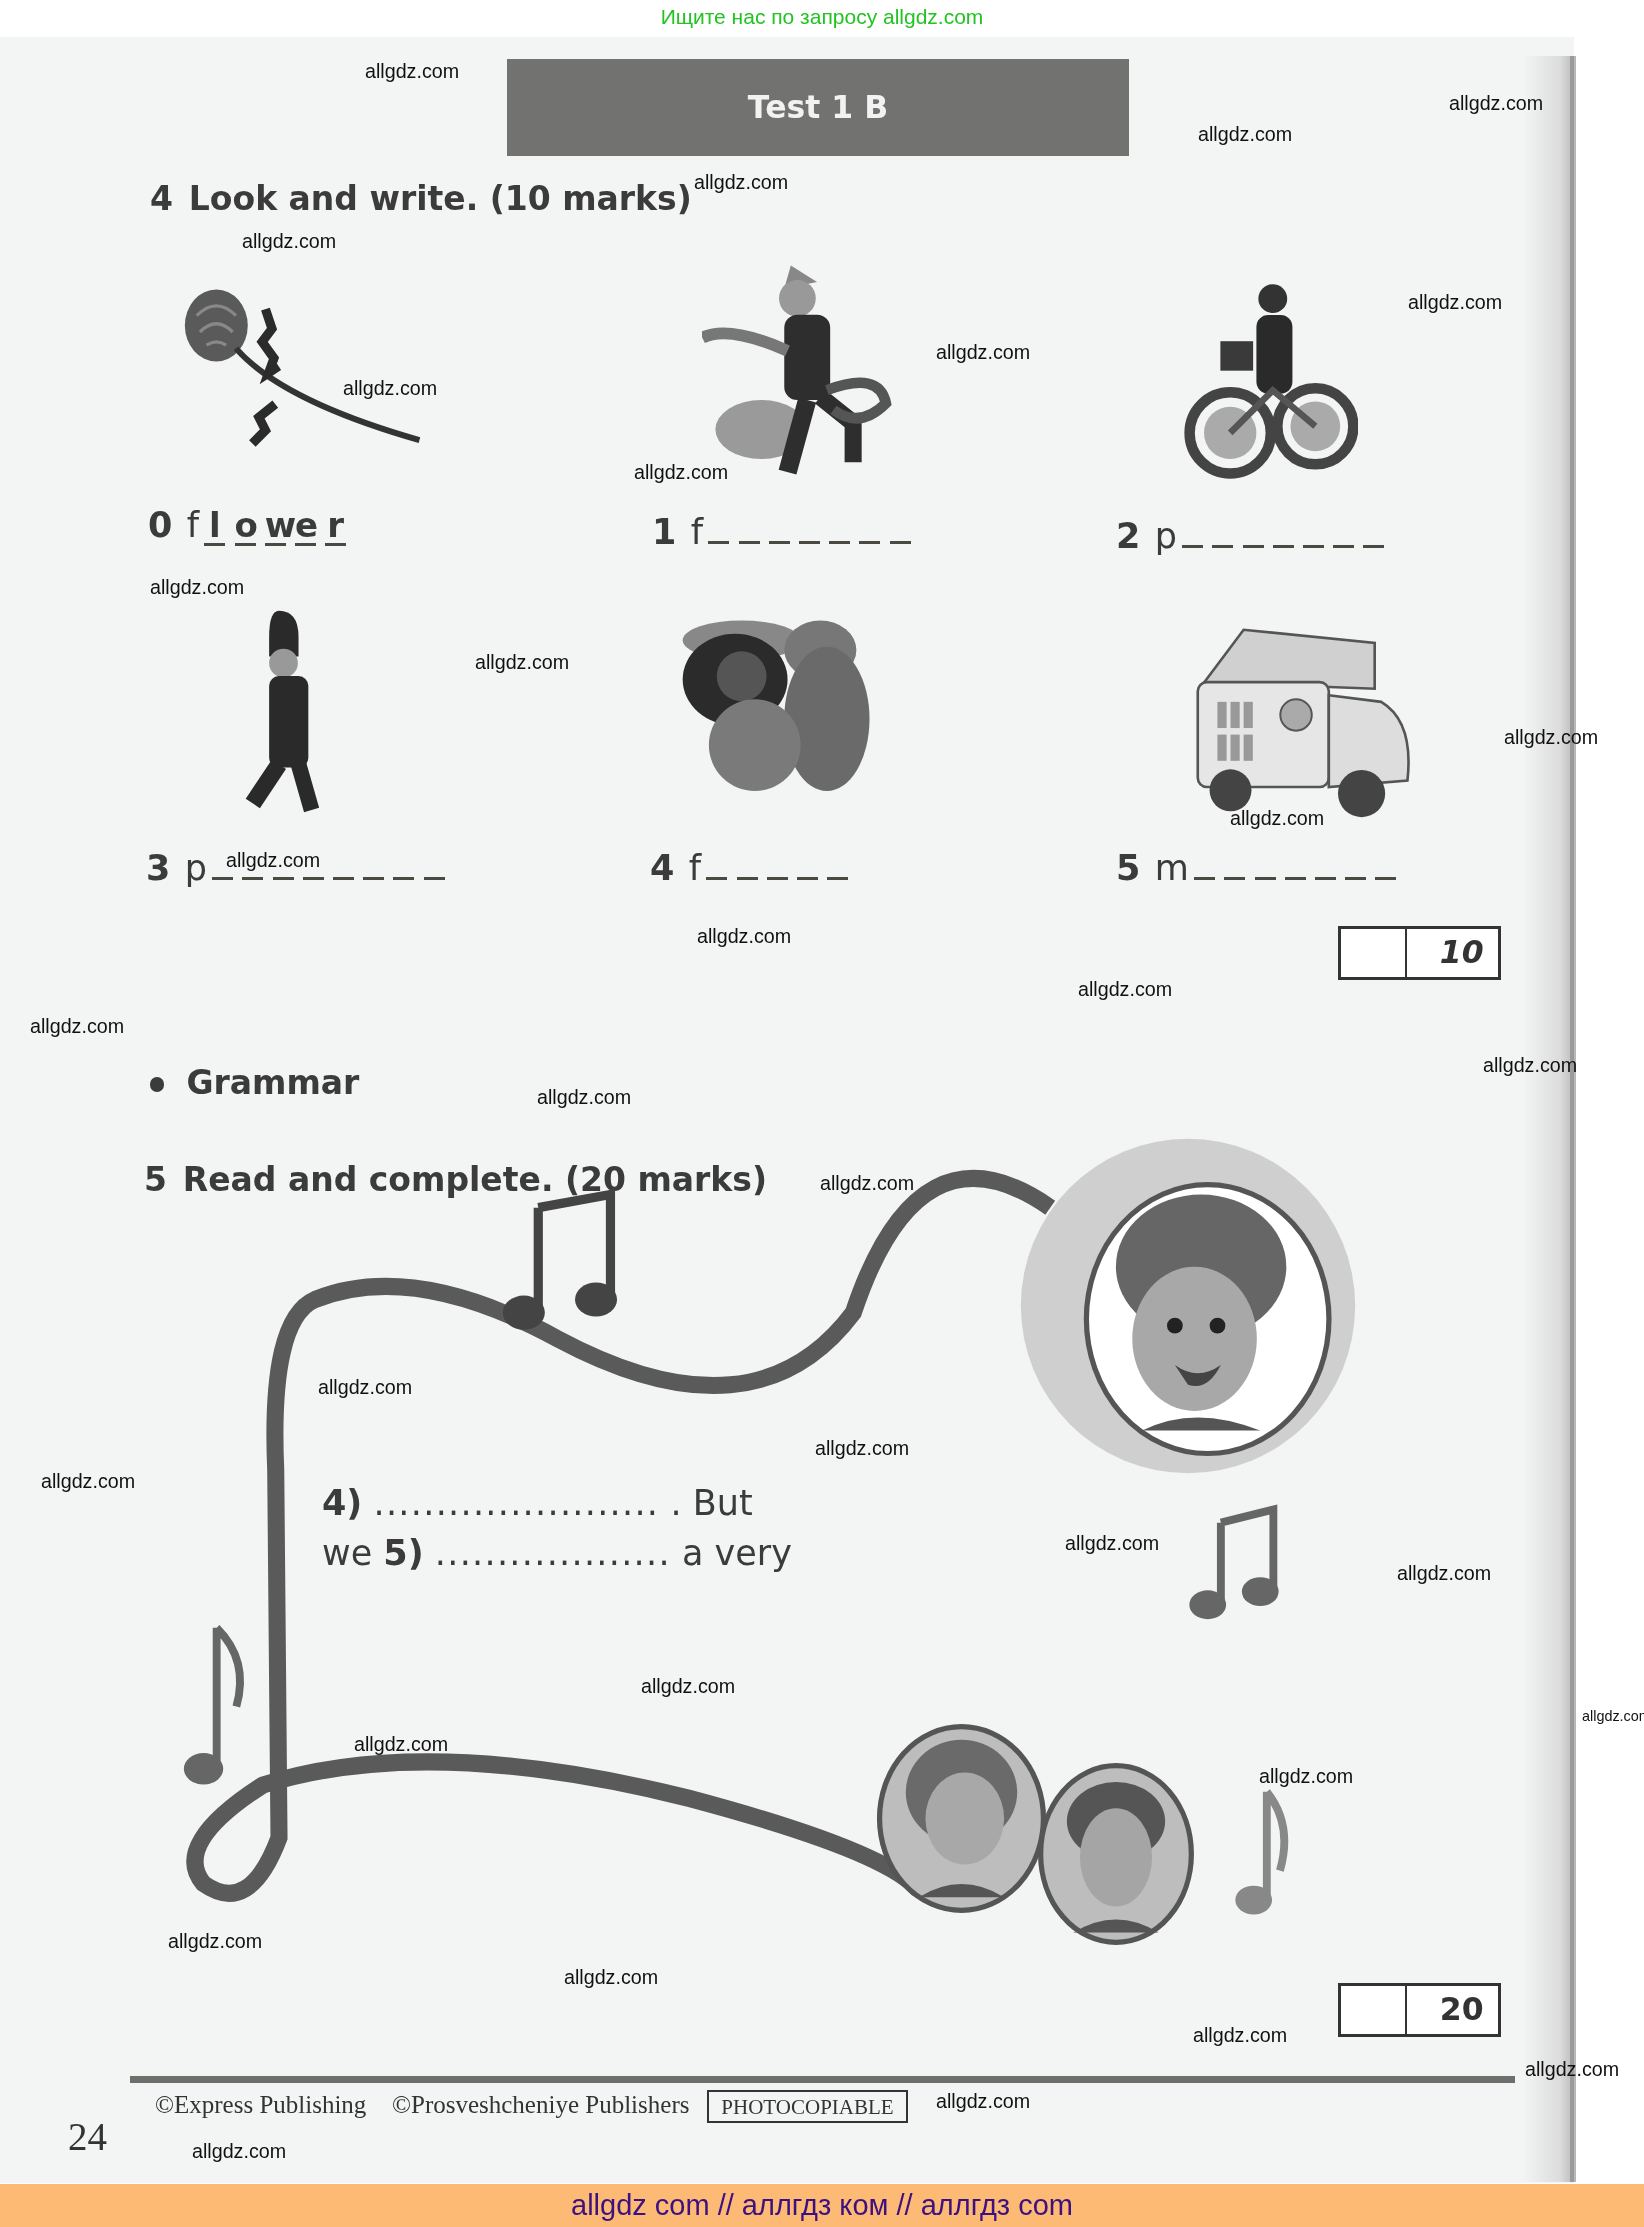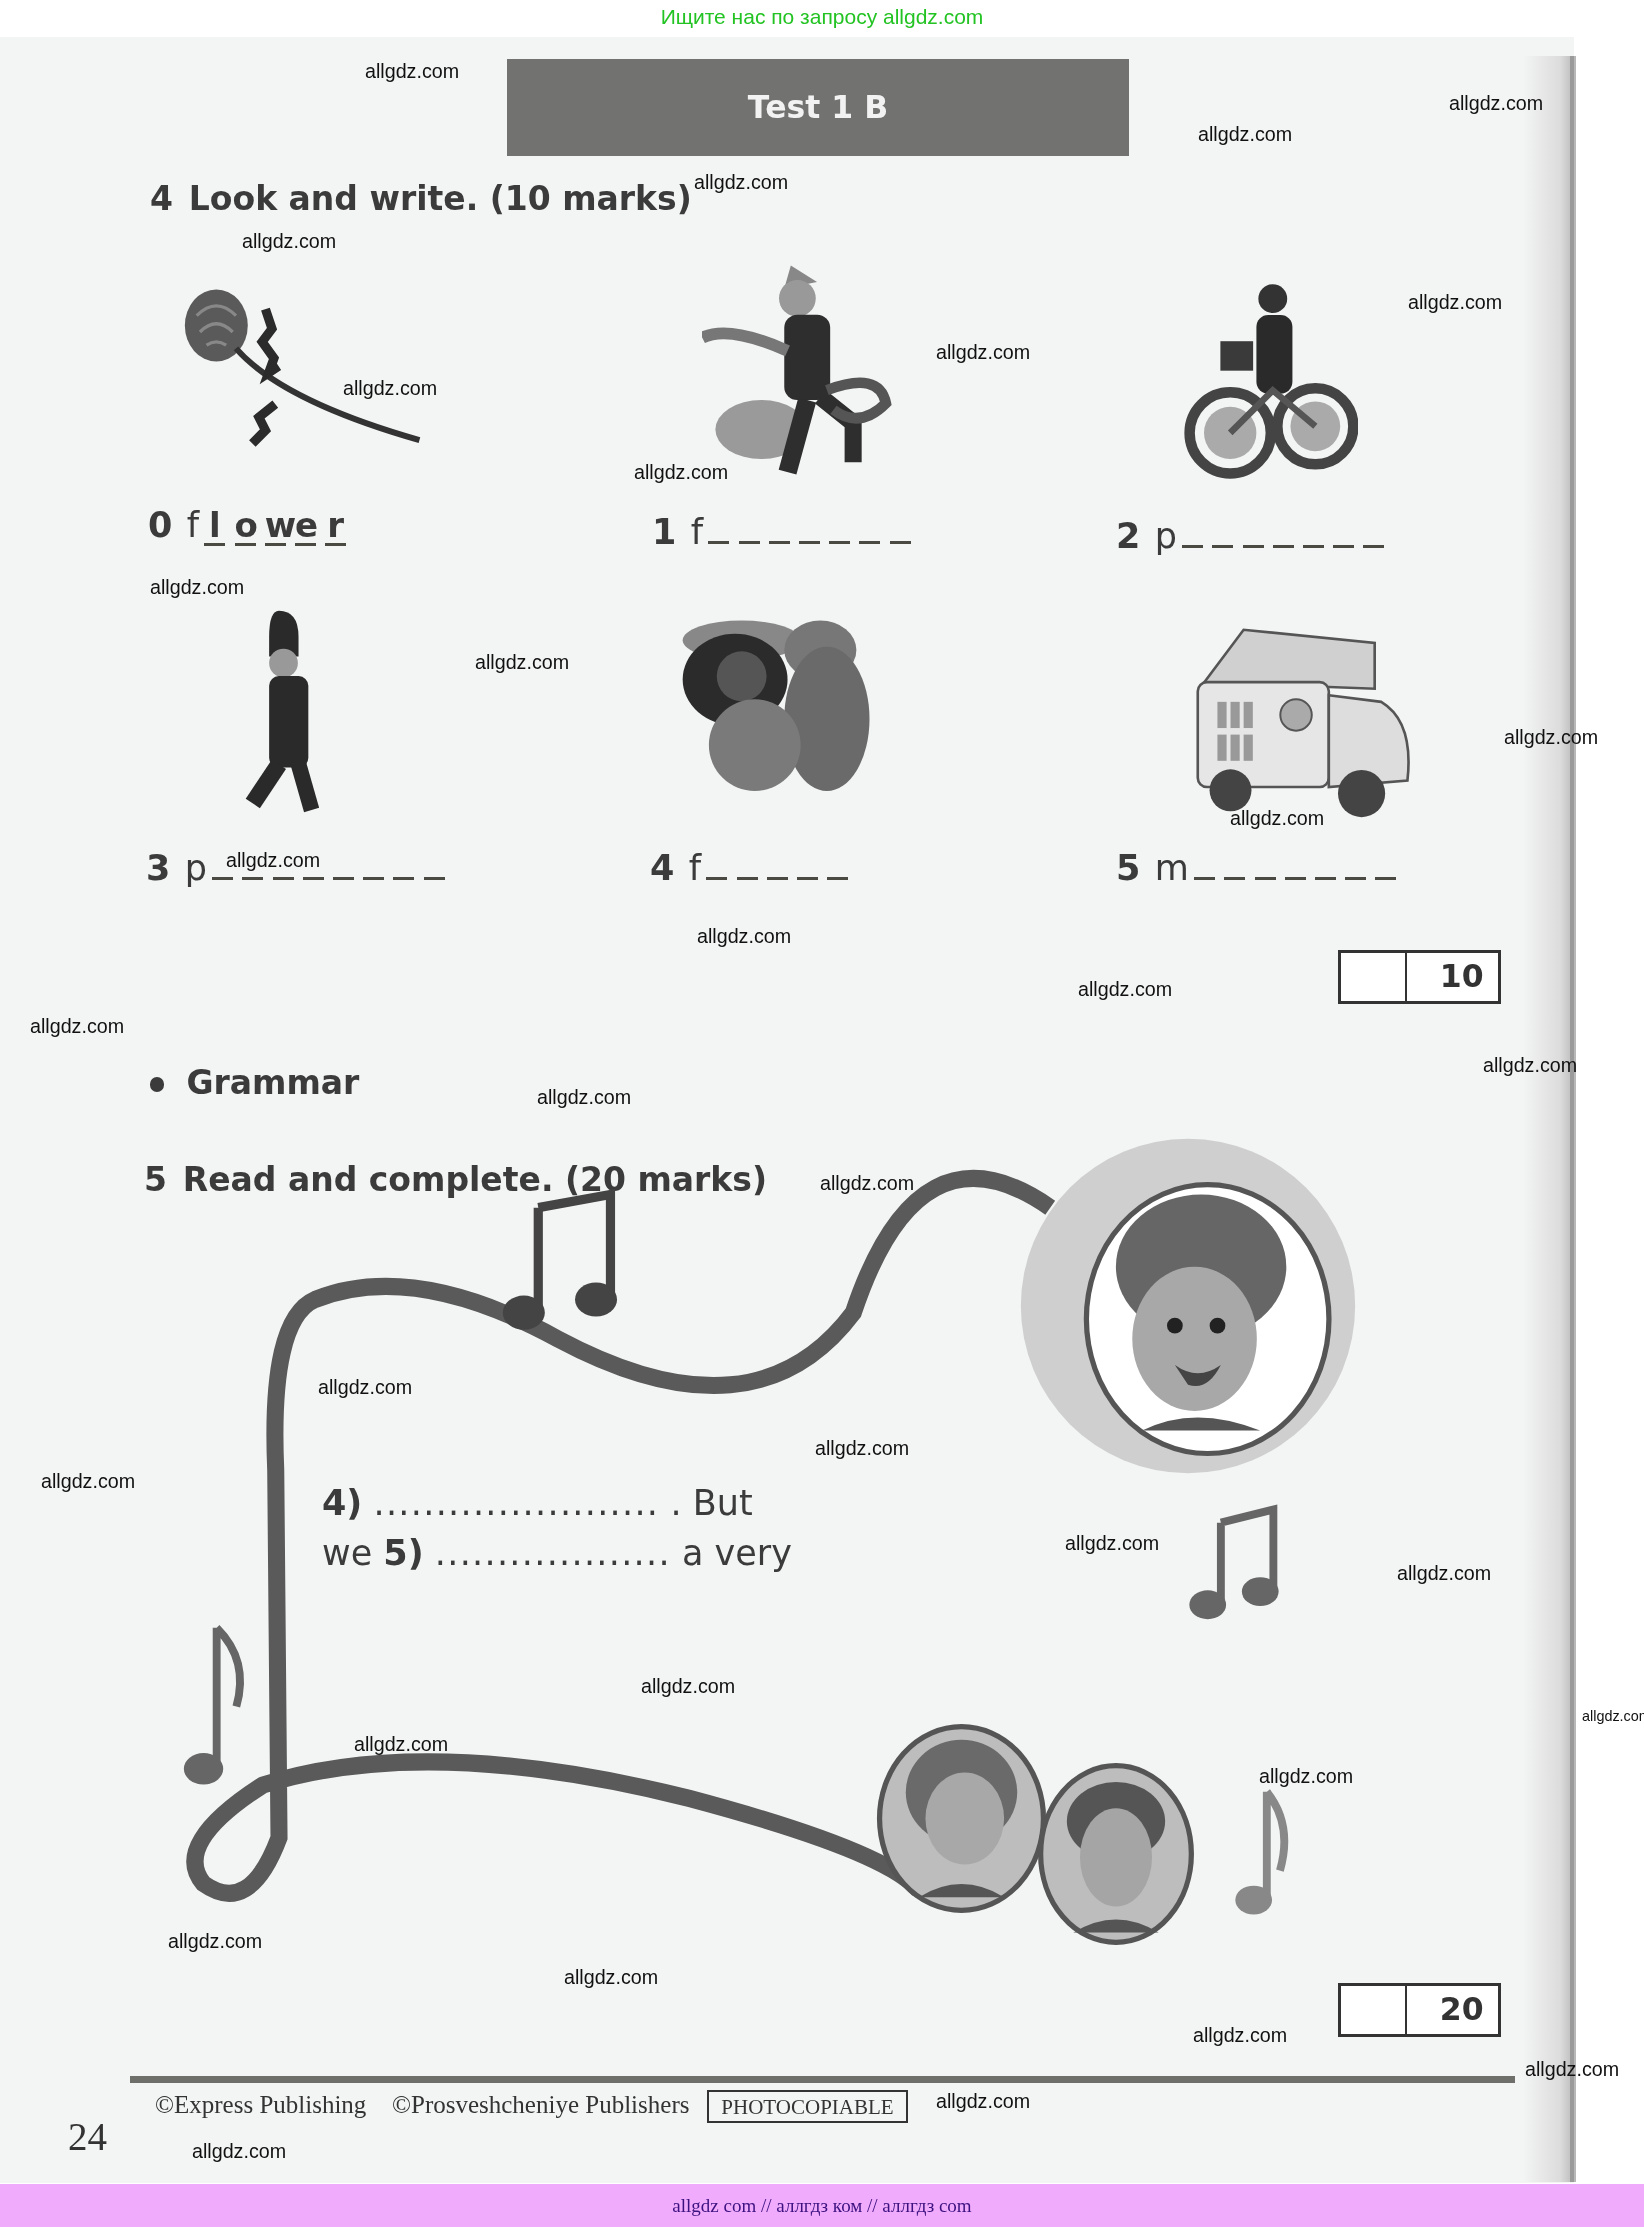--- a/index.html
+++ b/index.html
@@ -65,22 +65,22 @@
   .passage .dots { letter-spacing:1.3px; }
   .footer-rule { position:absolute; left:130px; top:2076px; width:1385px; height:6.6px; background:#6e6e6a; }
   .page-num { position:absolute; left:68px; top:2082px; font-family:"Liberation Serif", serif; font-size:39px; color:#333;margin-top:32px; }
   .copyright { position:absolute; top:2091px; font-family:"Liberation Serif", serif; font-size:25px; color:#333; white-space:nowrap; }
   .photocopiable {
     position:absolute; left:707px; top:2090px; width:201px; height:33px;
     border:2px solid #333; box-sizing:border-box; text-align:center;
     font-family:"Liberation Serif", serif; font-size:21px; line-height:30px; color:#333;
   }
   .bottom-banner {
-    position:absolute; left:0; top:2184px; width:1644px; height:43px; background:#f0abfc;
-    text-align:center; font-family:Liberation Serif, serif; font-size:19px; line-height:43px; color:#3d1280;
+    position:absolute; left:0; top:2184px; width:1644px; height:43px; background:#fdba74;
+    text-align:center; font-family:Liberation Sans, sans-serif; font-size:29px; line-height:43px; color:#3d1280;
   }
   .wm { position:absolute; font-family:"Liberation Sans", sans-serif; font-size:19.7px; color:#111; white-space:nowrap; }
   .pic { position:absolute; }
   svg { display:block; }
 </style>
 </head>
 <body>
 
 <div class="top-banner">Ищите нас по запросу allgdz.com</div>
 
@@ -236,21 +236,21 @@
     <span class="slot"></span>
     <span class="slot"></span>
     <span class="slot"></span>
     <span class="slot"></span>
     <span class="slot"></span>
     <span class="slot"></span>
     <span class="slot"></span>
   </span>
 </div>
 
-<div class="score-box" style="left:1338px; top:950px;">
+<div class="score-box" style="left:1338px; top:926px;font-style:italic;">
   <div class="blank"></div>
   <div class="total">10</div>
 </div>
 
 <div class="heading" style="left:150px; top:1063px;">
   <span class="bullet"></span><span>Grammar</span>
 </div>
 
 <div class="heading" style="left:144px; top:1128px;margin-top:32px;">
   <span class="num">5</span><span>Read and complete. (20 marks)</span>

